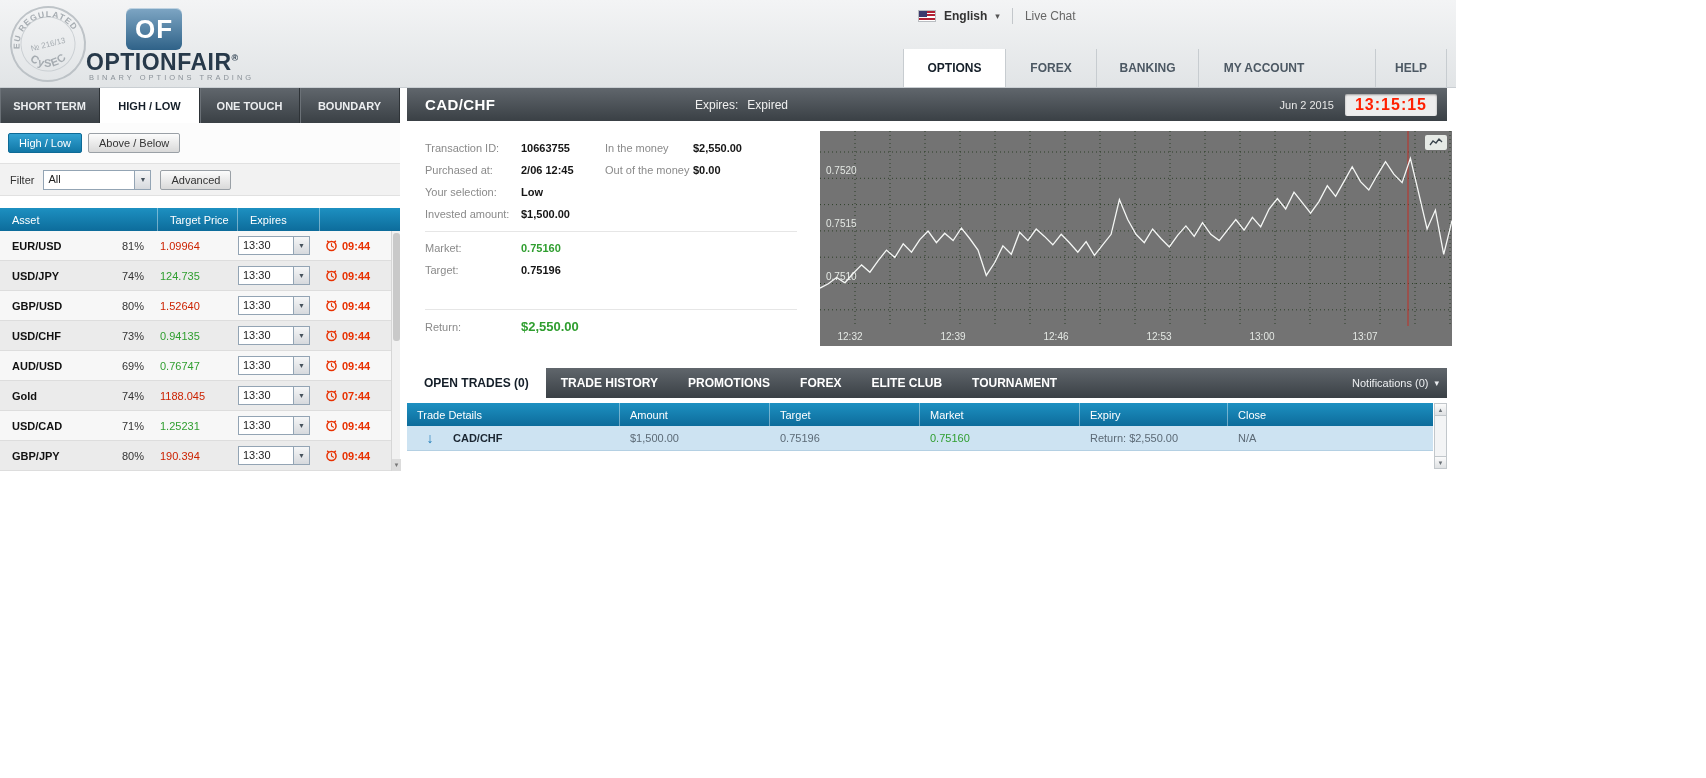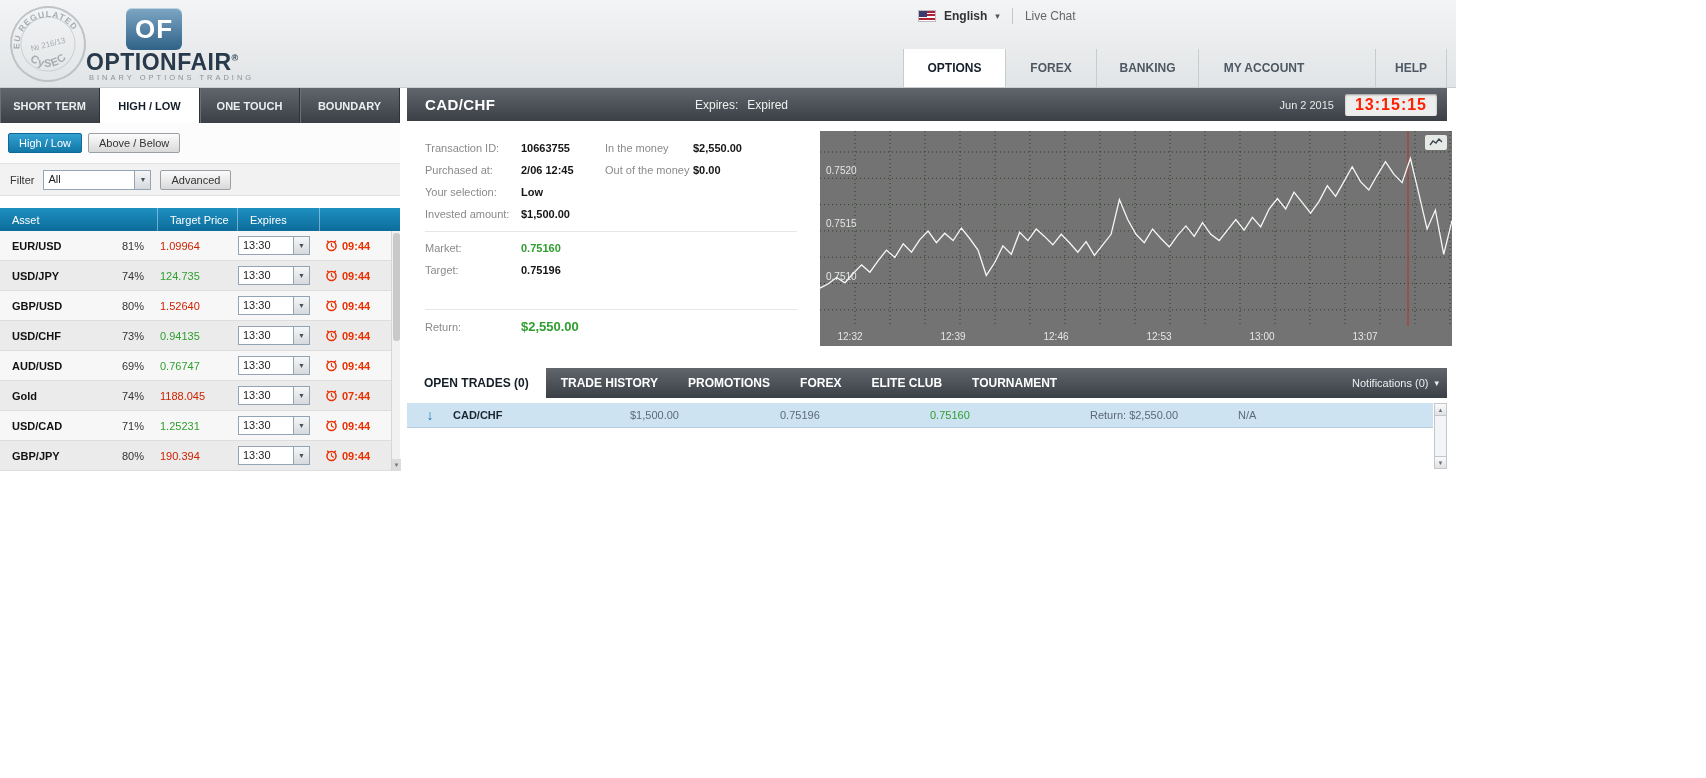--- a/index.html
+++ b/index.html
@@ -474,20 +474,28 @@
         <div class="btab">FOREX</div>
         <div class="btab">ELITE CLUB</div>
         <div class="btab">TOURNAMENT</div>
         <div class="notif">
           <span>Notifications (0)</span>
           <span class="notif-caret">▾</span>
         </div>
       </div>
 
       <div class="trades-table">
+        <div class="tt-header bluebar">
+          <div class="tt-hcell t1">Trade Details</div>
+          <div class="tt-hcell t2">Amount</div>
+          <div class="tt-hcell t3">Target</div>
+          <div class="tt-hcell t4">Market</div>
+          <div class="tt-hcell t5">Expiry</div>
+          <div class="tt-hcell t6">Close</div>
+        </div>
         <div class="tt-row">
           <div class="t1 tt-pair">
             <span class="dn-arrow">↓</span>
             <span class="tt-pair-name">CAD/CHF</span>
           </div>
           <div class="t2 tt-cell">$1,500.00</div>
           <div class="t3 tt-cell">0.75196</div>
           <div class="t4 tt-cell tt-green">0.75160</div>
           <div class="t5 tt-cell">Return: $2,550.00</div>
           <div class="t6 tt-cell">N/A</div>

